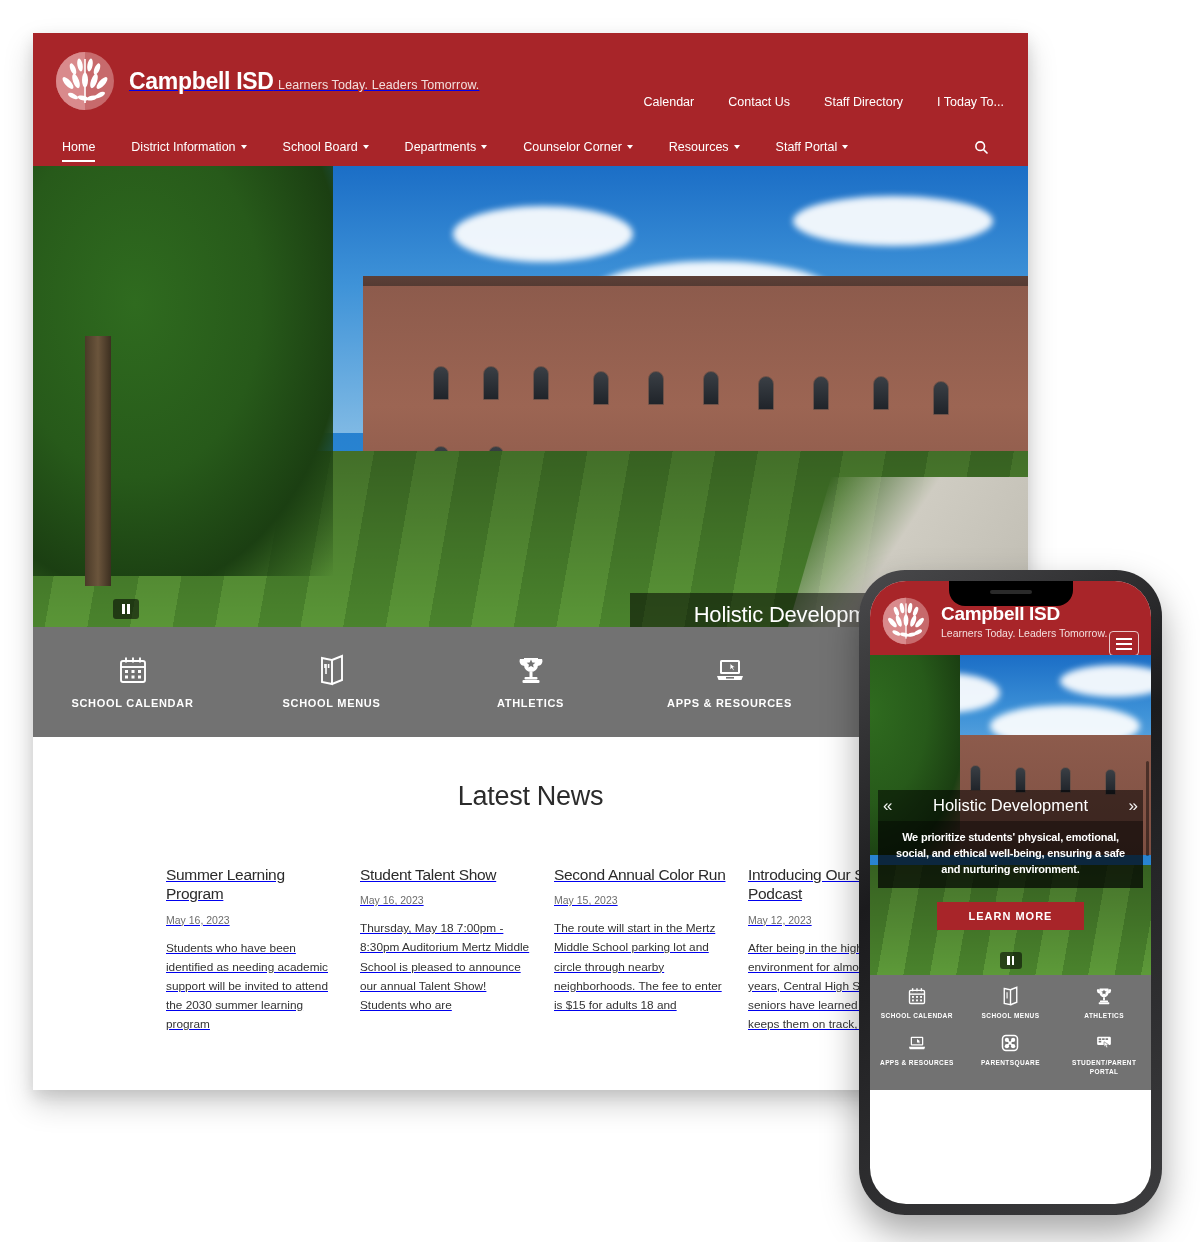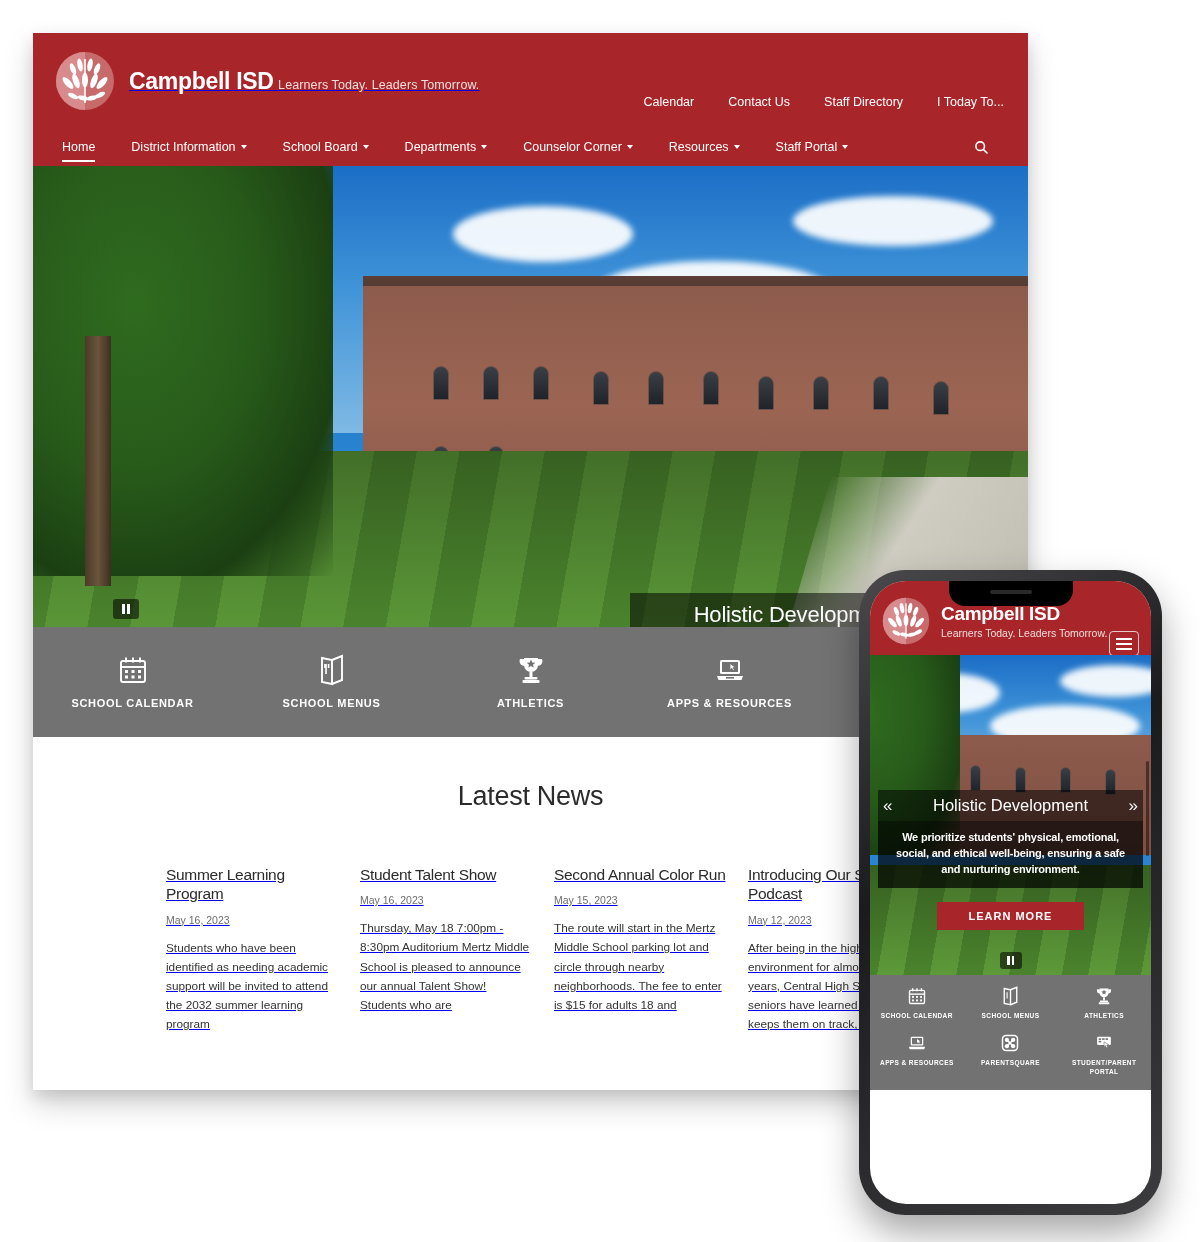--- a/index.html
+++ b/index.html
@@ -472,21 +472,21 @@
   </div>
 
   <div class="news-section">
     <h2 class="news-heading">Latest News</h2>
     <div class="news-grid">
 
       <a class="news-card" href="#">
         <span class="news-thumb t1"></span>
         <h3>Summer Learning Program</h3>
         <div class="news-date">May 16, 2023</div>
-        <div class="news-body">Students who have been identified as needing academic support will be invited to attend the 2032 summer learning program</div>
+        <div class="news-body">Students who have been identified as needing academic support will be invited to attend the 2030 summer learning program</div>
       </a>
 
       <a class="news-card" href="#">
         <span class="news-thumb t2"></span>
         <h3>Student Talent Show</h3>
         <div class="news-date">May 16, 2023</div>
         <div class="news-body">Thursday, May 18  7:00pm - 8:30pm Auditorium Mertz Middle School is pleased to announce our annual Talent Show! Students who are</div>
       </a>
 
       <a class="news-card" href="#">

